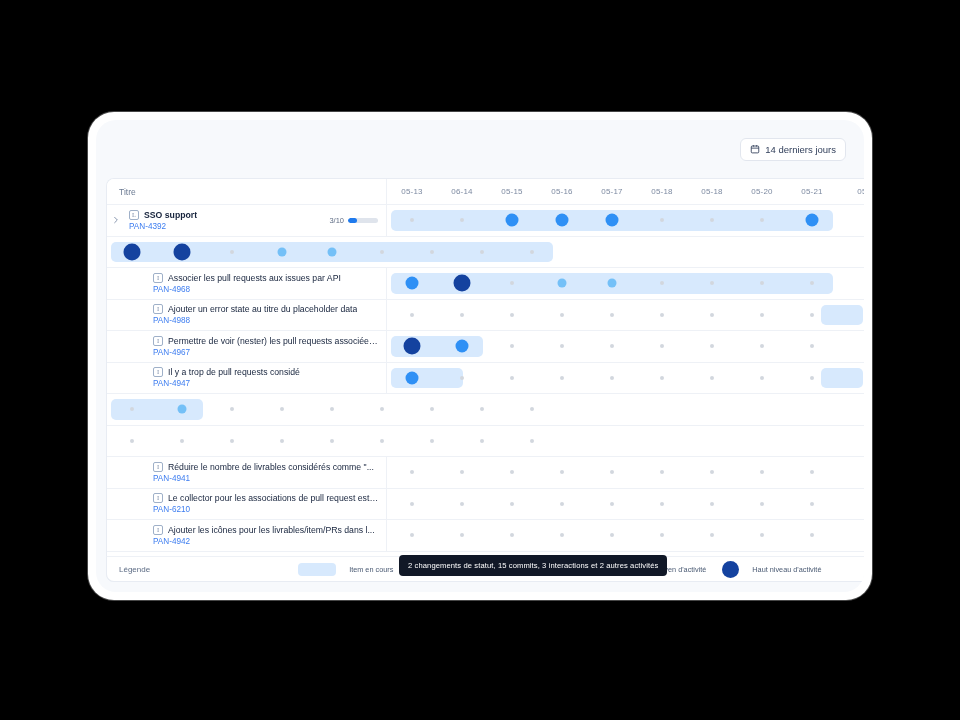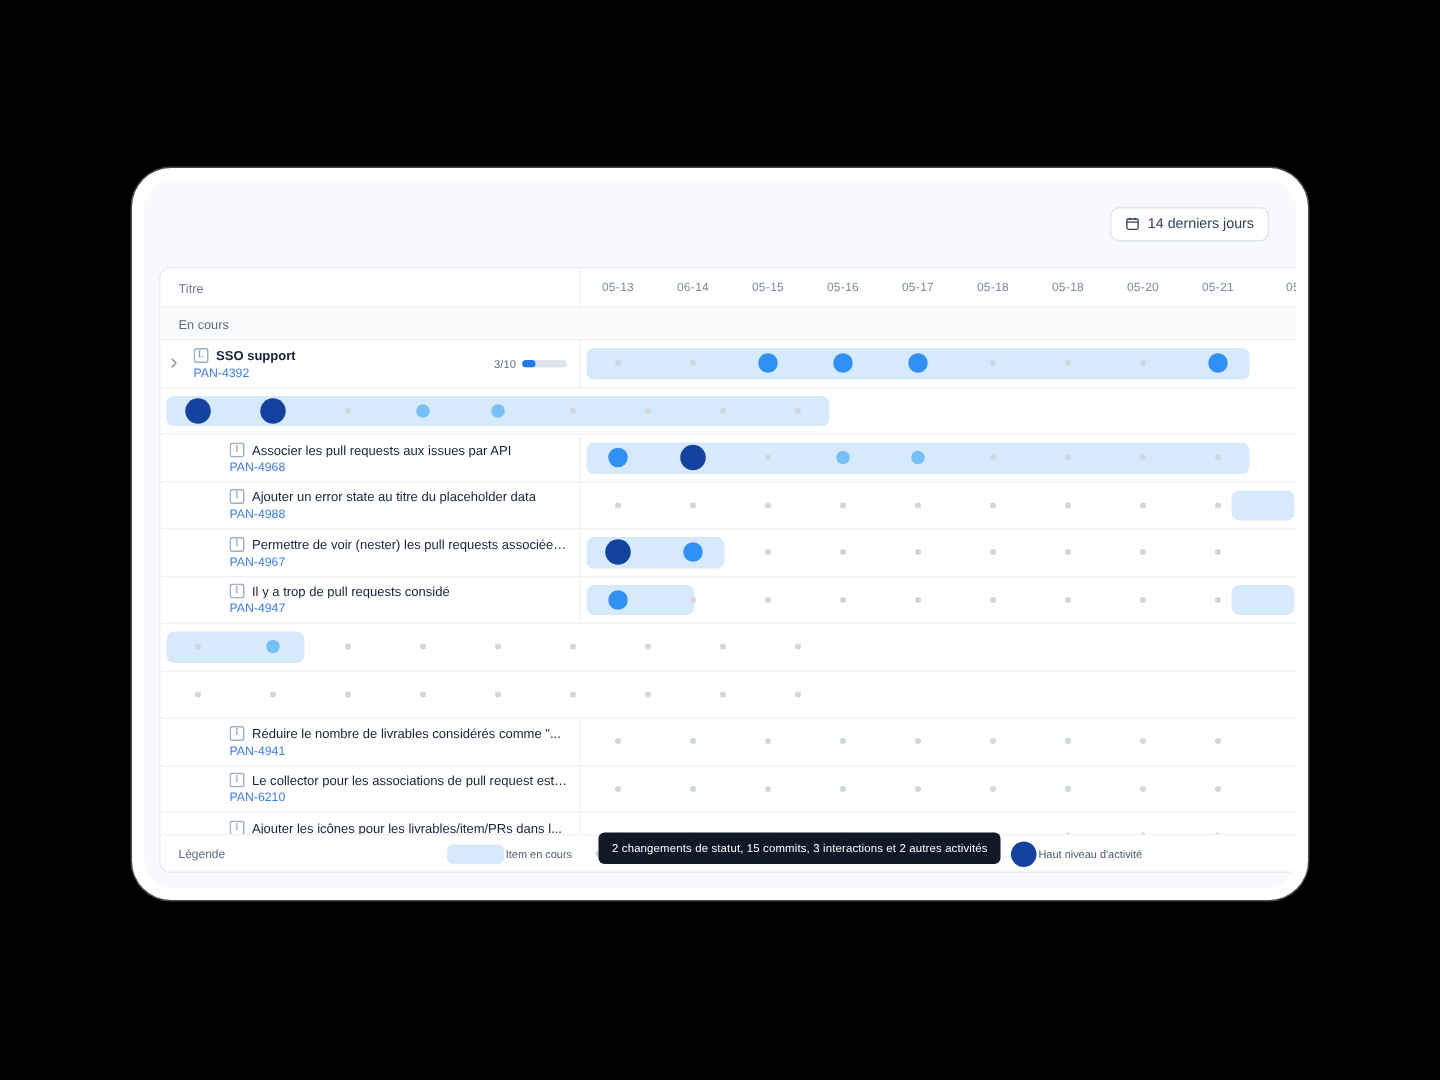--- a/index.html
+++ b/index.html
@@ -234,21 +234,21 @@
     background: #ffffff;
     border: 1px solid #e8ecf3;
     border-right: none;
     border-radius: 0 0 0 8px;
     border-top: 1px solid #eef1f6;
     padding-left: 12px;
     z-index: 20;
   }
   .legend-title { font-size: 8px; color: #5c6b84; }
   .legend-items { display: flex; align-items: center; gap: 16px; margin-left: 148px; }
-  .legend-item { display: flex; align-items: center; gap: 1px; }
+  .legend-item { display: flex; align-items: center; gap: 13px; }
   .legend-item span.lbl { font-size: 7.3px; color: #4a5a73; white-space: nowrap; }
   .sw-bar { width: 38px; height: 13px; background: #d7e9fd; border-radius: 4px; }
   .sw-dot { border-radius: 50%; flex: none; }
 </style>
 </head>
 <body>
 
 <div id="stage">
   <div class="frame">
     <div class="card">
@@ -279,23 +279,20 @@
               <div class="date-col">05-16</div>
               <div class="date-col">05-17</div>
               <div class="date-col">05-18</div>
               <div class="date-col">05-18</div>
               <div class="date-col">05-20</div>
               <div class="date-col">05-21</div>
               <div class="date-col">05</div>
             </div>
         </div>
 
-        <div class="group-row">
-          <span>En cours</span>
-        </div>
 
         <div class="rows" id="rows-container">
             <div class="row indent-0">
               <div class="left">
                 <div class="chevron">
                   <svg width="8" height="8" viewBox="0 0 12 12" fill="none" stroke="#8795ad" stroke-width="1.5" stroke-linecap="round" stroke-linejoin="round">
                     <polyline points="4,2 8,6 4,10"></polyline>
                   </svg>
                 </div>
                 <div class="task-block">

